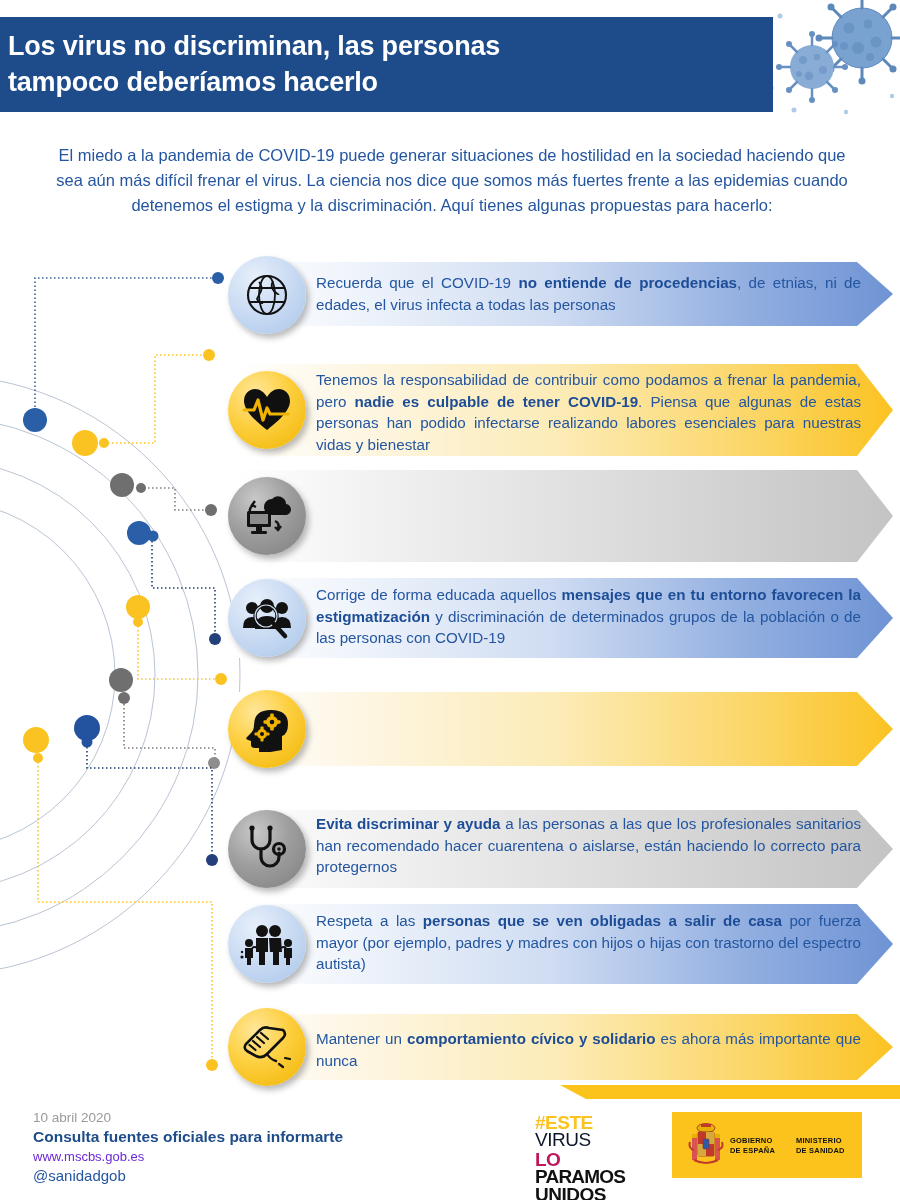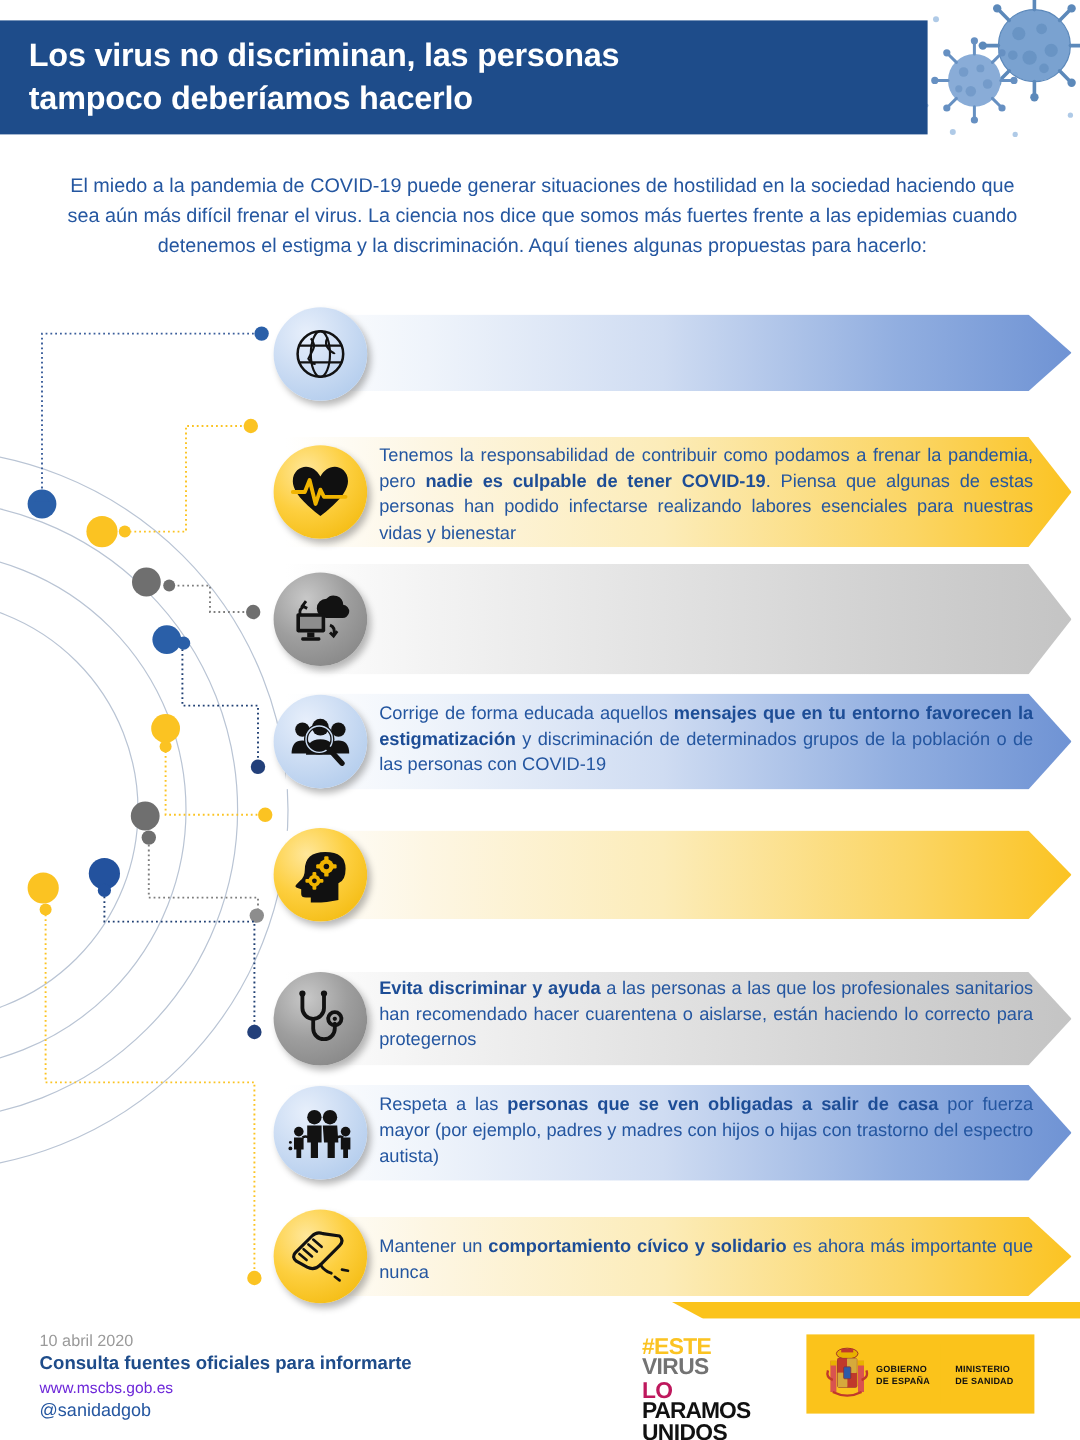--- a/index.html
+++ b/index.html
@@ -21,21 +21,21 @@
     position:absolute;left:0;top:17px;width:773px;height:95px;
     background:#1e4c8a;
     display:flex;align-items:center;
     z-index:3;
   }
   .header-title{
     color:#ffffff;
     font-size:27px;
     font-weight:bold;
     line-height:1.32;
-    padding-left:24px;
+    padding-left:8px;
     letter-spacing:-0.2px;
     white-space:pre-line;
   }
 
   
   .intro{
     position:absolute;left:52px;top:143px;width:800px;
     text-align:center;
     font-size:16.5px;
     line-height:1.52;
@@ -88,21 +88,21 @@
 
   
   .footer{position:absolute;left:0;top:1095px;width:900px;height:105px;z-index:3;}
   .f-date{position:absolute;left:33px;top:15px;font-size:13.5px;color:#9a9a9a;}
   .f-head{position:absolute;left:33px;top:33px;font-size:15.5px;font-weight:bold;color:#1e4c8a;}
   .f-web{position:absolute;left:33px;top:54px;font-size:13px;color:#6d28d9;}
   .f-tw{position:absolute;left:33px;top:72px;font-size:15px;color:#2456a0;}
 
   .slogan{position:absolute;left:535px;top:19px;width:120px;line-height:0.92;}
   .slogan .l1{font-size:19px;font-weight:bold;color:#fbc322;letter-spacing:-0.5px;}
-  .slogan .l2{font-size:19px;font-weight:bold;color:#737373;letter-spacing:-0.5px;}
+  .slogan .l2{font-size:19px;font-weight:normal;color:#0f172a;letter-spacing:-0.5px;}
   .slogan .l3{font-size:19px;font-weight:bold;color:#be185d;letter-spacing:-0.5px;margin-top:2px;}
   .slogan .l4{font-size:19px;font-weight:bold;color:#111111;letter-spacing:-0.8px;}
   .slogan .l5{font-size:19px;font-weight:bold;color:#111111;letter-spacing:-0.5px;}
 
   .gob-box{
     position:absolute;left:672px;top:17px;width:190px;height:66px;
     background:#fbc31b;display:flex;align-items:center;
   }
   .gob-txt{font-size:7.5px;font-weight:bold;color:#111;line-height:1.35;letter-spacing:0.2px;}
   .gob-sep{position:absolute;left:112px;top:8px;width:1px;height:50px;background:#fbc31b;}
@@ -267,20 +267,21 @@
       <div class="arrow blue"></div>
       <div class="bubble blue" style="top:-6px;">
         <svg width="48" height="48" viewBox="0 0 48 48">
           <circle cx="24" cy="24" r="19" fill="none" stroke="#121212" stroke-width="2.1"></circle>
           <ellipse cx="24" cy="24" rx="8" ry="19" fill="none" stroke="#121212" stroke-width="1.8"></ellipse>
           <path d="M6 17 h36 M6 31 h36" stroke="#121212" stroke-width="1.8" fill="none"></path>
           <path d="M16 11 q4 5 2 9 t-4 8 q3 5 6 4" fill="none" stroke="#121212" stroke-width="1.8"></path>
           <path d="M30 10 q-3 6 1 10 t5 3" fill="none" stroke="#121212" stroke-width="1.8"></path>
         </svg>
       </div>
+      <div class="itxt" style="top:10px;">Recuerda que el COVID-19 <b>no entiende de procedencias</b>, de etnias, ni de edades, el virus infecta a todas las personas</div>
     </div>
 
     <div class="item" style="left:0;top:364px;width:900px;height:92px;">
       <div class="arrow gold"></div>
       <div class="bubble gold" style="top:7px;">
         <svg width="50" height="46" viewBox="0 0 50 46">
           <path d="M25 43 C8 30 2 21 2 14 C2 6 8 2 13 2 C18 2 22 5 25 10 C28 5 32 2 37 2 C42 2 48 6 48 14 C48 21 42 30 25 43 Z" fill="#101010"></path>
           <path d="M2 23 h10 l4 -10 l5 20 l4 -12 l3 6 h18" fill="none" stroke="#f0b400" stroke-width="3.2" stroke-linejoin="round" stroke-linecap="round"></path>
         </svg>
       </div>

